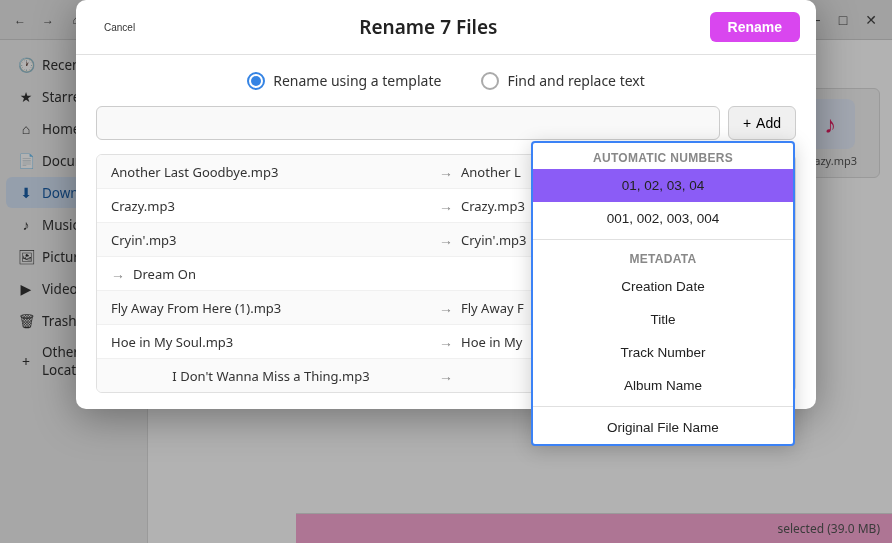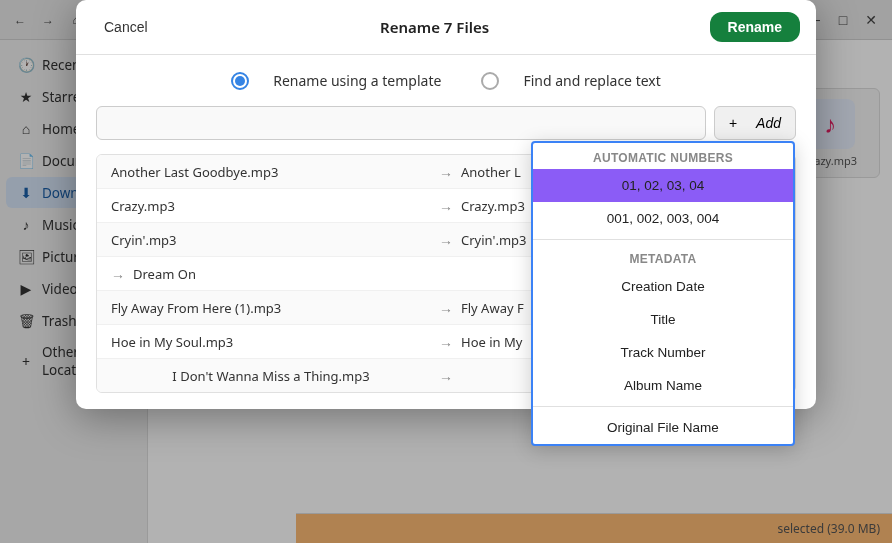--- a/index.html
+++ b/index.html
@@ -161,21 +161,21 @@
       color: #e91e63;
     }
 
     
     .status-bar {
       position: absolute;
       bottom: 0;
       right: 0;
       width: calc(100% - 148px);
       height: 30px;
-      background: #fdba74;
+      background: #f9a8d4;
       border-top: 1px solid #ddd;
       display: flex;
       align-items: center;
       justify-content: flex-end;
       padding: 0 12px;
       font-size: 12px;
       color: #555;
     }
 
     
@@ -207,63 +207,63 @@
       display: flex;
       align-items: center;
       padding: 12px 16px;
       border-bottom: 1px solid #e0e0e0;
       gap: 8px;
     }
 
     .dialog-cancel-btn {
       background: transparent;
       border: none;
-      font-size: 14px;
+      font-size: 10px;
       color: #333;
       cursor: pointer;
       padding: 6px 12px;
       border-radius: 6px;
       text-align: center;
     }
 
     .dialog-title {
       flex: 1;
       text-align: center;
-      font-size: 15px;
+      font-size: 19px;
       font-weight: 600;
       color: #222;
     }
 
     .dialog-rename-btn {
-      background: #15803d;
+      background: #d946ef;
       color: white;
       border: none;
       font-size: 14px;
       font-weight: 600;
       padding: 7px 18px;
-      border-radius: 12px;
+      border-radius: 6px;
       cursor: pointer;
     }
 
     .dialog-body {
       padding: 16px 20px;
     }
 
     
     .radio-options {
       display: flex;
       gap: 40px;
       justify-content: center;
       margin-bottom: 16px;
     }
 
     .radio-option {
       display: flex;
       align-items: center;
-      gap: 24px;
+      gap: 8px;
       cursor: pointer;
       font-size: 14px;
       color: #333;
     }
 
     .radio-circle {
       width: 18px;
       height: 18px;
       border-radius: 50%;
       border: 2px solid #3584e4;
@@ -491,21 +491,21 @@
           <div class="radio-circle unchecked"></div>
           <span>Find and replace text</span>
         </label>
       </div>
 
       <div class="template-input-row">
         <input class="template-input" type="text" value="" style="">
         <div style="position: relative;">
           <button class="add-btn">
             <span>+</span>
-            <span style="margin-left:15px;font-style:italic;">Add</span>
+            <span style="margin-left:1px;">Add</span>
 
             <div class="dropdown-popup">
               <div class="dropdown-section-title">Automatic Numbers</div>
               <div class="dropdown-item highlighted">01, 02, 03, 04</div>
               <div class="dropdown-item">001, 002, 003, 004</div>
               <div class="dropdown-divider"></div>
               <div class="dropdown-section-title">Metadata</div>
               <div class="dropdown-item">Creation Date</div>
               <div class="dropdown-item">Title</div>
               <div class="dropdown-item">Track Number</div>

